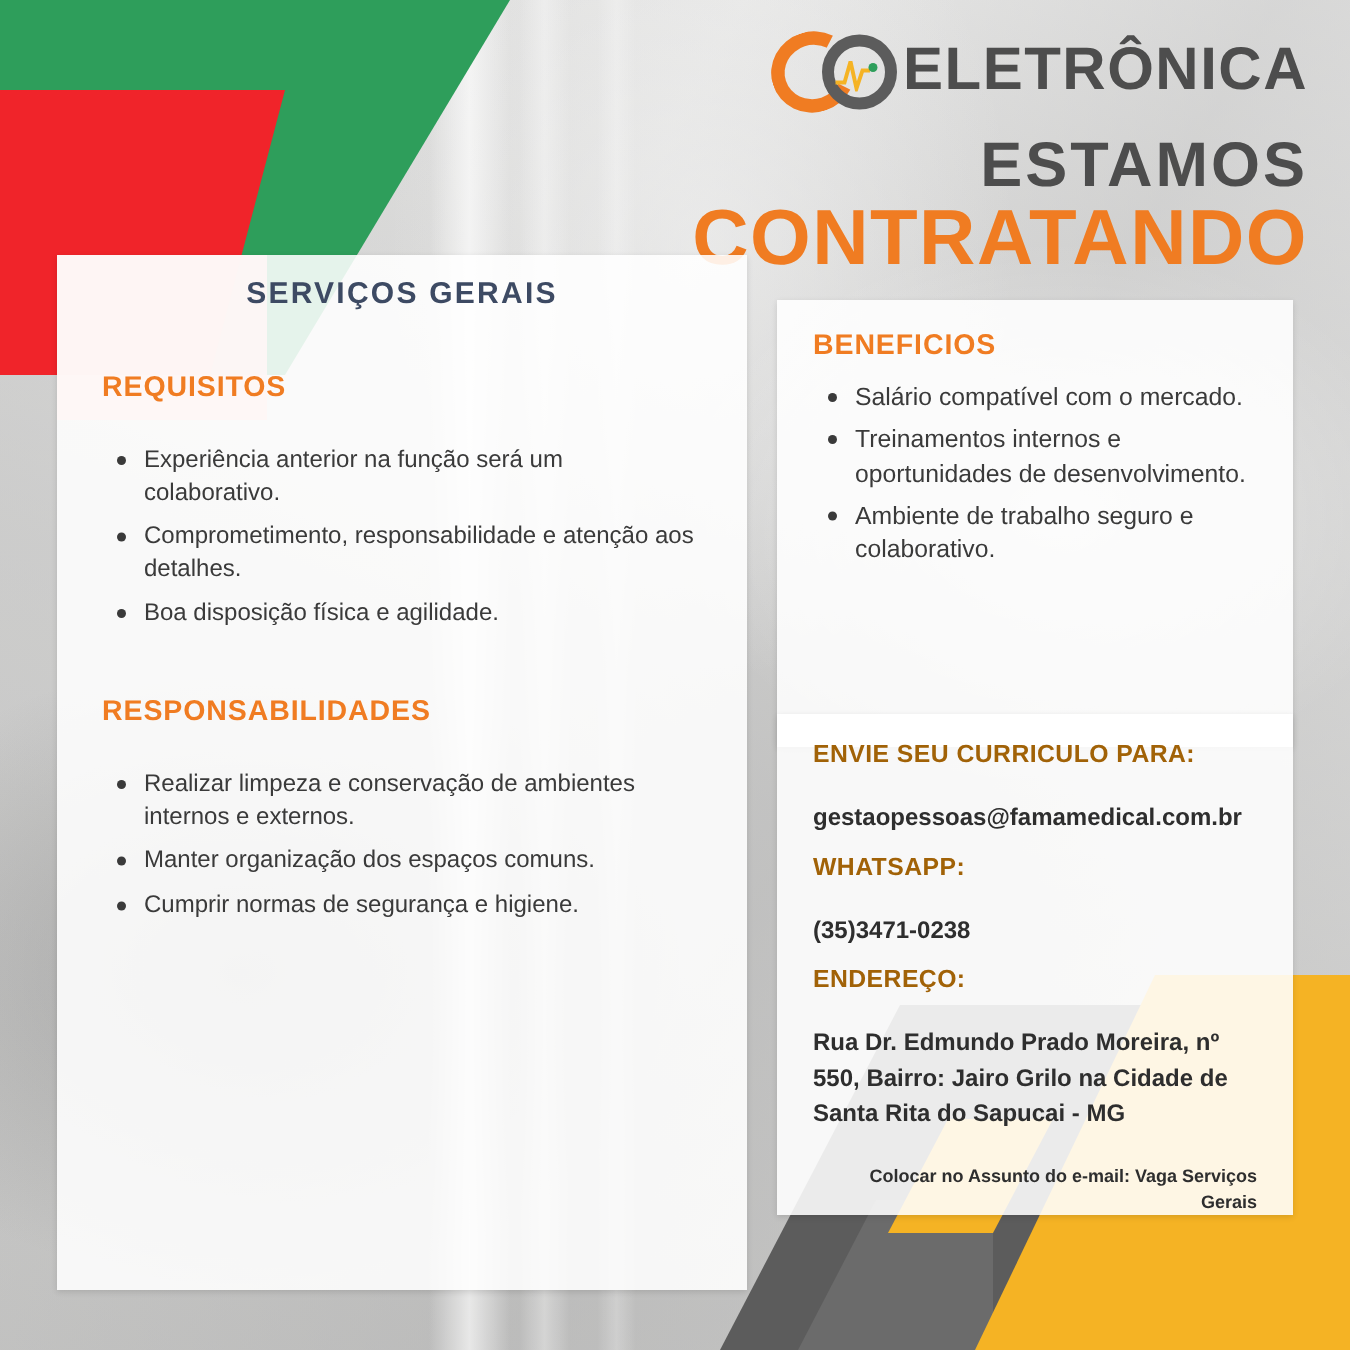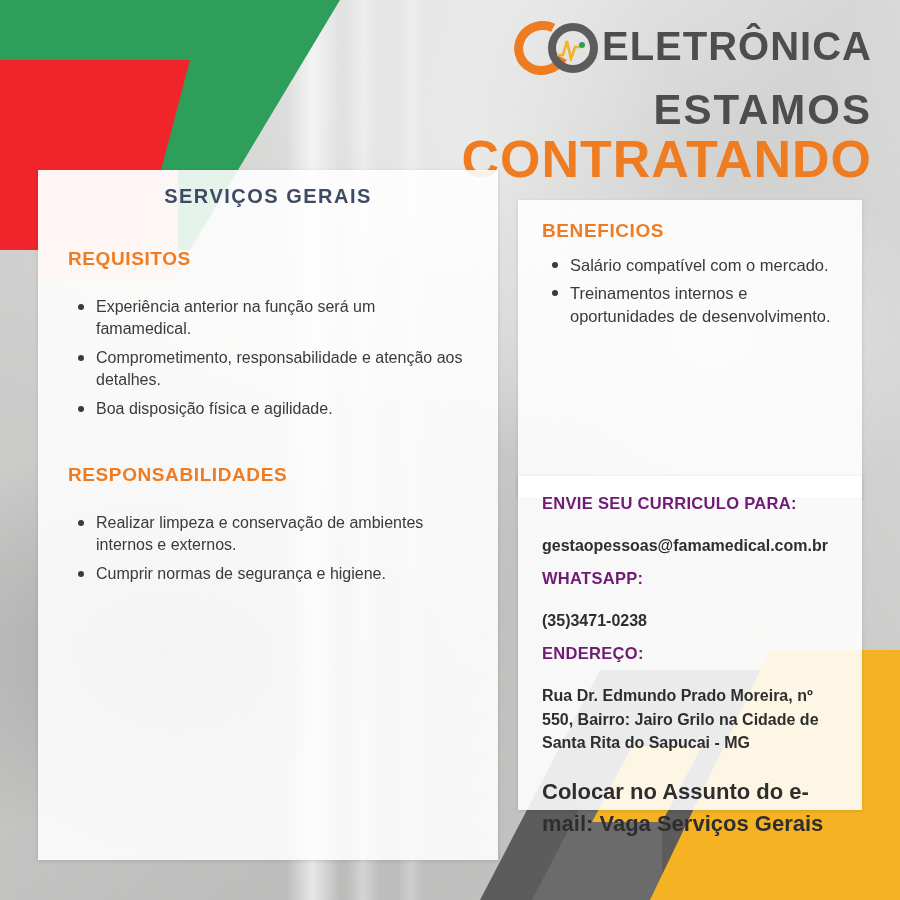--- a/index.html
+++ b/index.html
@@ -208,40 +208,41 @@
     left: 4px; top: 8px;
     width: 6px; height: 6px;
     border-radius: 50%;
     background: #3a3a3a;
   }
 
   .card-benefits .section-title { margin-bottom: 12px; }
   .card-benefits ul.bullets li { font-size: 16.5px; margin-bottom: 6px; }
 
   .contact-label {
-    color: #701a75;
+    color: #a16207;
     font-weight: 700;
     font-size: 16.5px;
     letter-spacing: .3px;
     margin-top: 12px;
   }
   .contact-label.first { margin-top: 0; }
   .contact-value {
     color: #2e2e2e;
     font-weight: 700;
     font-size: 16px;
     line-height: 1.45;
     margin-top: 21px;
   }
   .contact-note {
     color: #2e2e2e;
     font-weight: 700;
-    font-size: 22px;
+    font-size: 12px;
     line-height: 1.45;
     margin-top: 22px;
+    text-align: right;
   }
 </style>
 </head>
 <body>
 
 <div class="poster">
 
   <div class="bg-photo"></div>
   <div class="bg-streak s1"></div>
   <div class="bg-streak s2"></div>
@@ -271,40 +272,42 @@
     <div class="headline-1">ESTAMOS</div>
     <div class="headline-2">CONTRATANDO</div>
   </div>
 
   <div class="card card-main">
     <div class="job-title">SERVIÇOS GERAIS</div>
 
     <div class="block">
       <div class="section-title">REQUISITOS</div>
       <ul class="bullets">
-        <li>Experiência anterior na função será um famamedical.</li>
+        <li>Experiência anterior na função será um colaborativo.</li>
         <li>Comprometimento, responsabilidade e atenção aos detalhes.</li>
         <li>Boa disposição física e agilidade.</li>
       </ul>
     </div>
 
     <div class="block">
       <div class="section-title">RESPONSABILIDADES</div>
       <ul class="bullets">
         <li>Realizar limpeza e conservação de ambientes internos e externos.</li>
+        <li>Manter organização dos espaços comuns.</li>
         <li>Cumprir normas de segurança e higiene.</li>
       </ul>
     </div>
   </div>
 
   <div class="card card-benefits">
     <div class="section-title">BENEFICIOS</div>
     <ul class="bullets">
       <li>Salário compatível com o mercado.</li>
       <li>Treinamentos internos e oportunidades de desenvolvimento.</li>
+      <li>Ambiente de trabalho seguro e colaborativo.</li>
     </ul>
   </div>
 
   <div class="card card-contact">
     <div class="contact-label first">ENVIE SEU CURRICULO PARA:</div>
     <div class="contact-value">gestaopessoas@famamedical.com.br</div>
 
     <div class="contact-label">WHATSAPP:</div>
     <div class="contact-value">(35)3471-0238</div>
 

